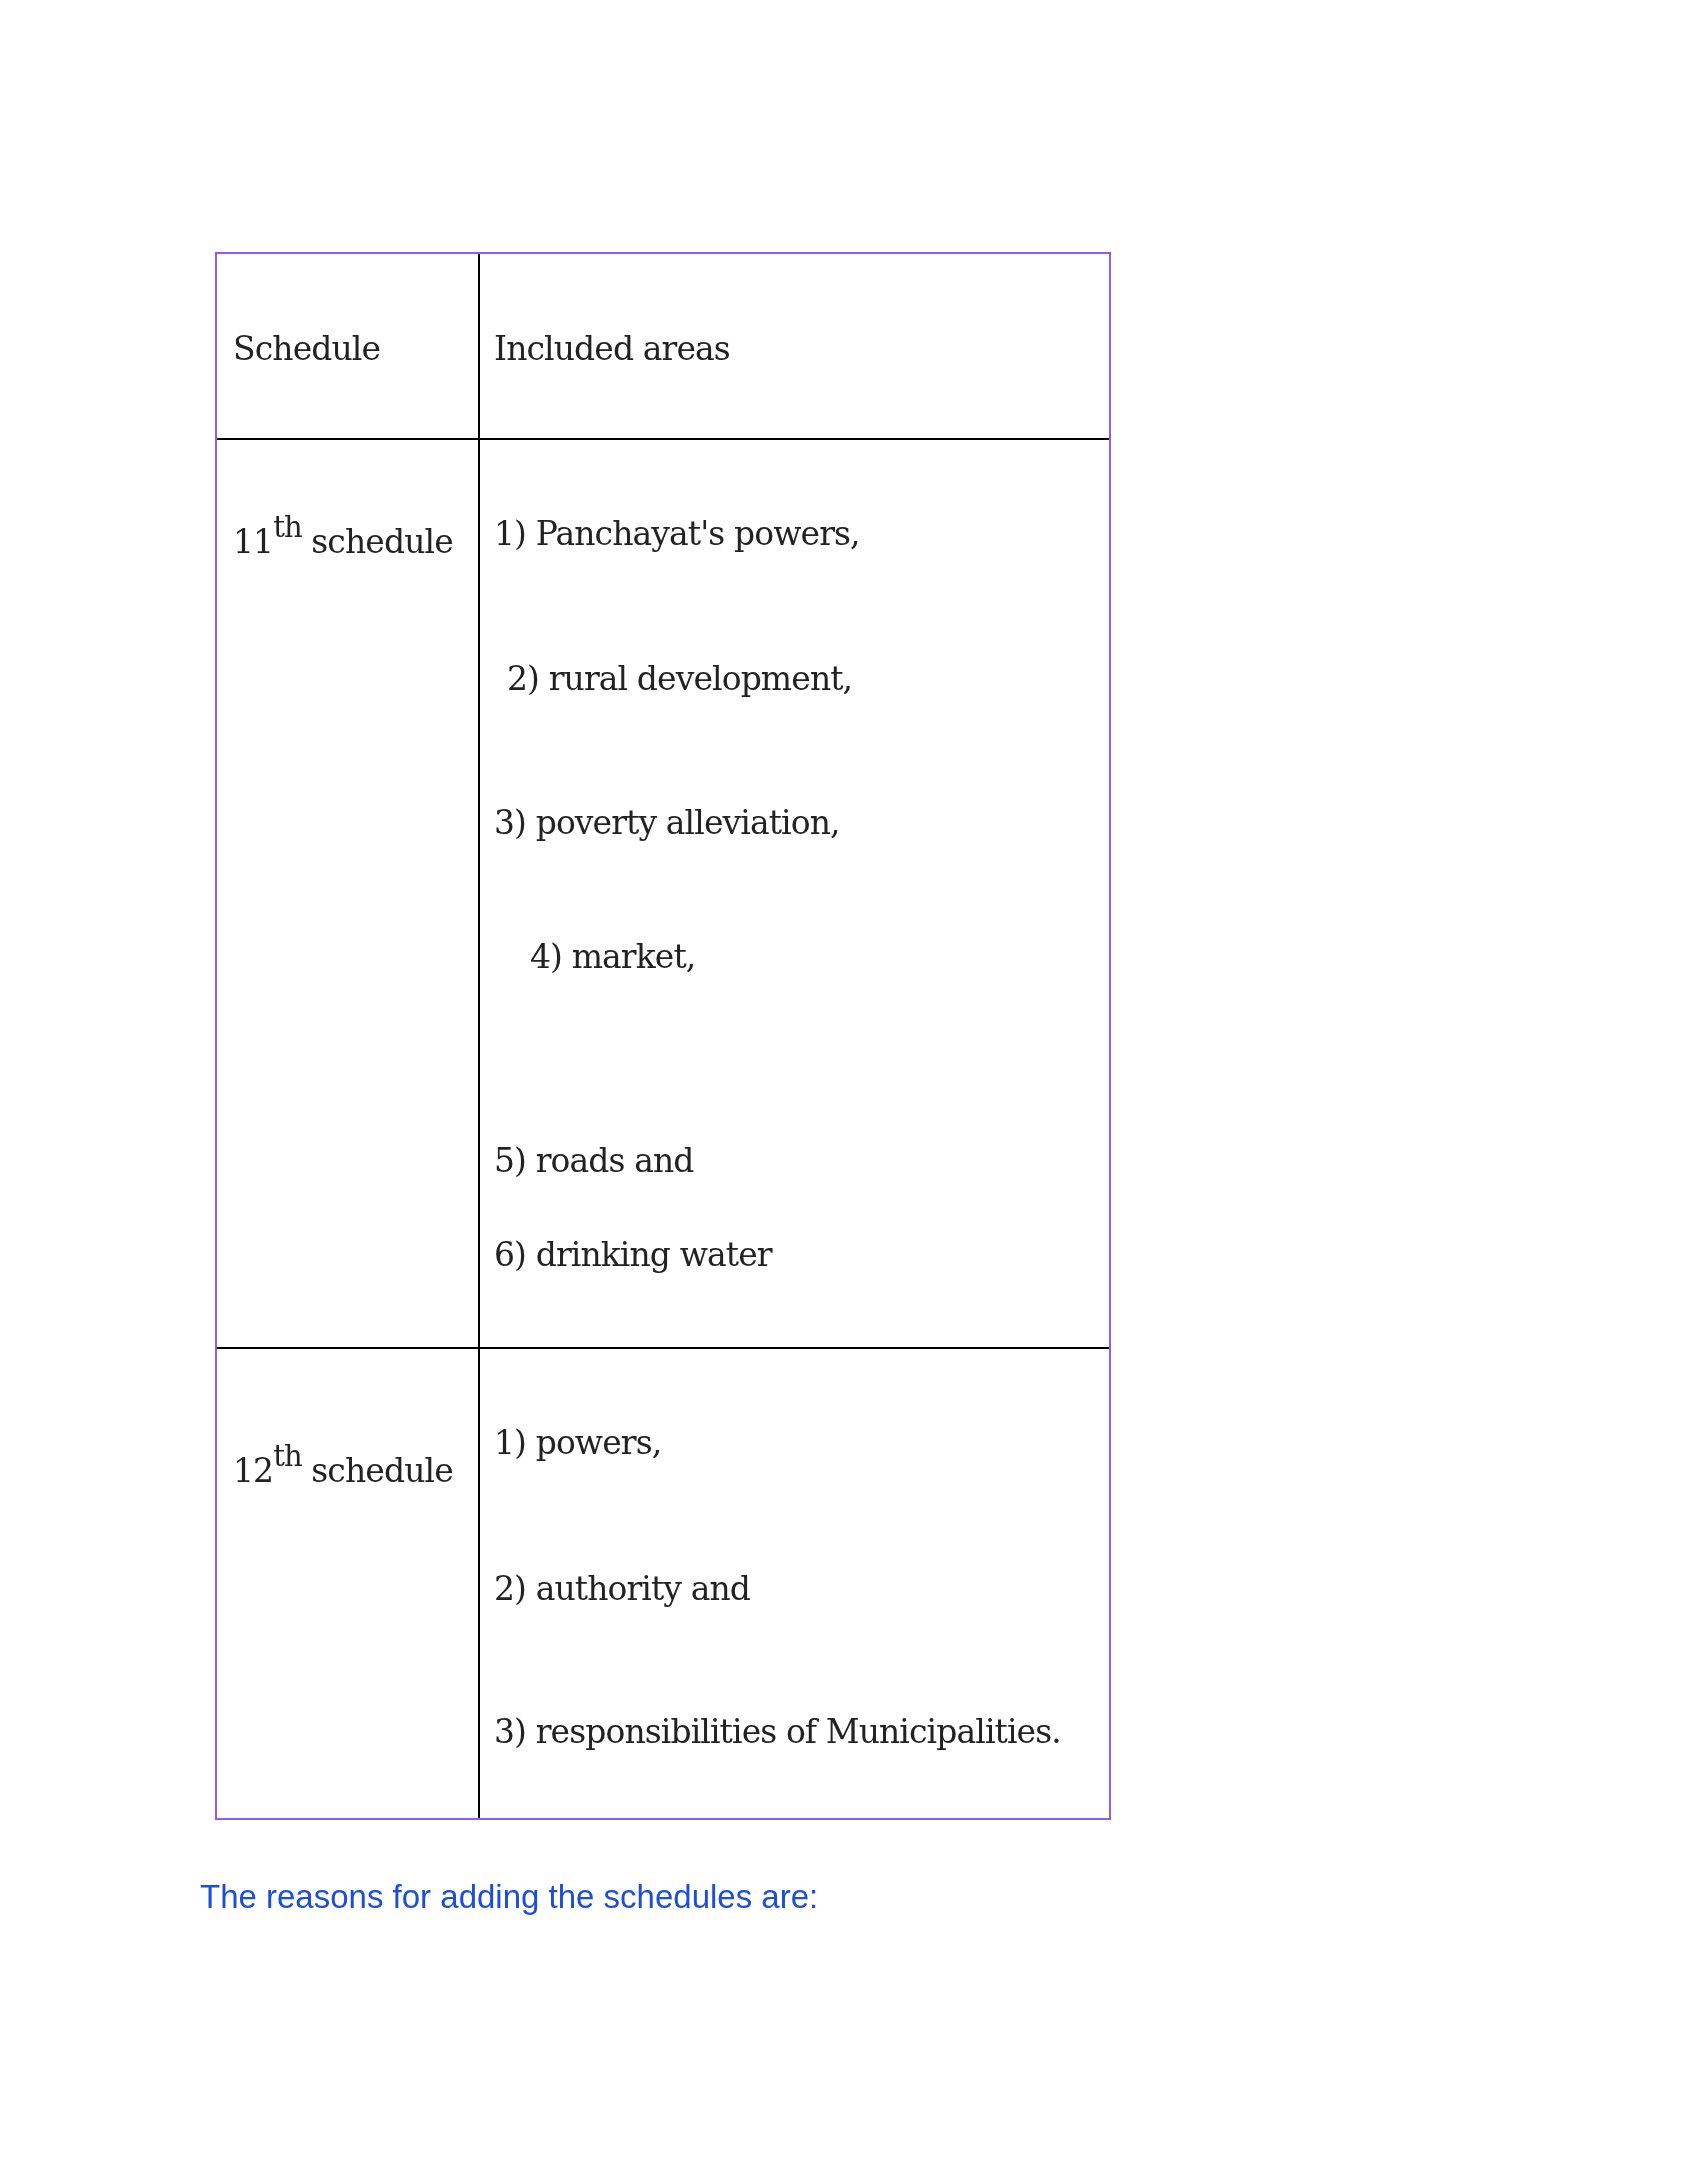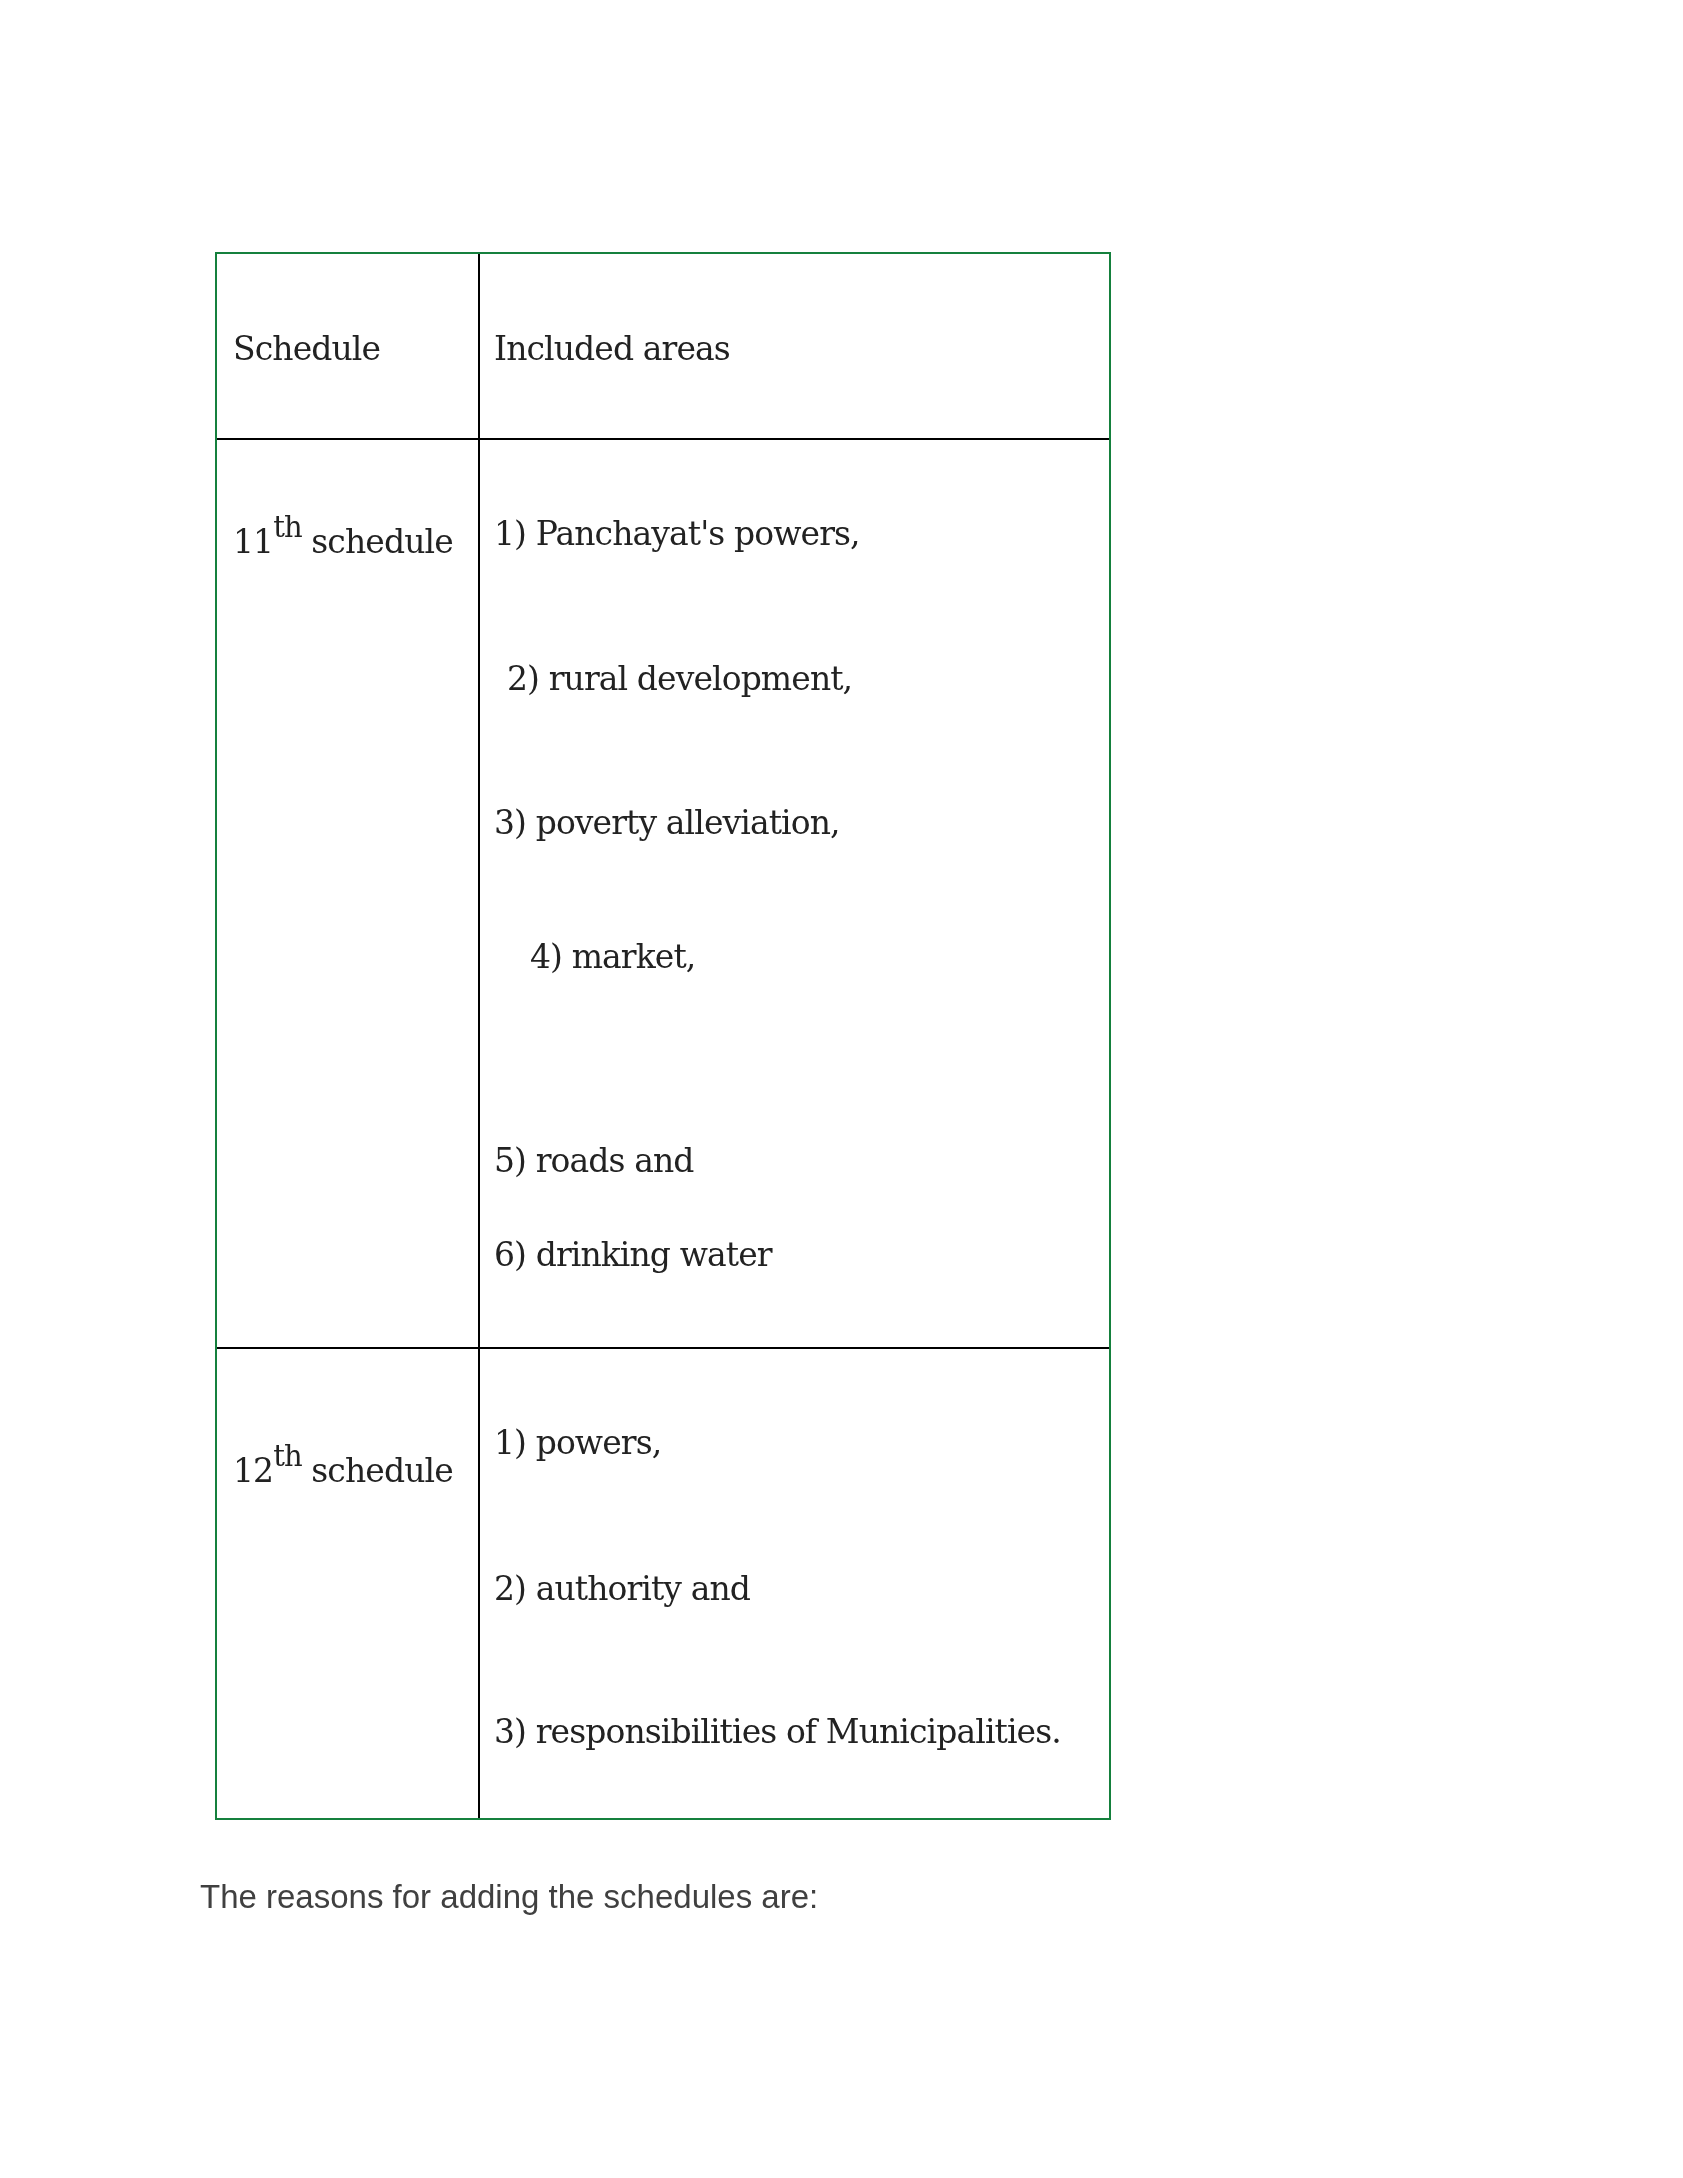--- a/index.html
+++ b/index.html
@@ -1,29 +1,29 @@
 <!DOCTYPE html>
 <html><head>
   <meta charset="utf-8">
   <style>
     html, body { margin: 0; padding: 0; background: #ffffff; }
     body { width: 1683px; height: 2178px; position: relative; overflow: hidden; }
     .page { position: absolute; left: 0; top: 0; width: 1683px; height: 2178px; background: #ffffff; }
 
     .tbl { position: absolute; left: 215px; top: 252px; width: 896px; height: 1568px;
-           border: 2px solid #15803d; box-sizing: border-box; }
+           border: 2px solid #8b5cf6; box-sizing: border-box; }
     .vline { position: absolute; left: 261px; top: 0; width: 2px; height: 100%; background: #000; }
     .hline { position: absolute; left: 0; width: 100%; height: 2px; background: #000; }
 
     .cell-text { position: absolute; font-family: "DejaVu Serif", serif; font-size: 33px;
                  color: #222; white-space: nowrap; line-height: 1; letter-spacing: -0.9px; }
     .cell-text sup { font-size: 29px; position: relative; top: -4px; vertical-align: super; line-height: 0; }
 
     .para { position: absolute; left: 200px; top: 1880px; font-family: "Liberation Sans", sans-serif;
-            font-size: 33px; color: #404040; white-space: nowrap; line-height: 1; }
+            font-size: 33px; color: #1d4ed8; white-space: nowrap; line-height: 1; }
   </style>
 </head>
 <body>
 
 <div class="page">
 
   <div class="tbl">
     <div class="vline"></div>
     <div class="hline" style="top:184px;"></div>
     <div class="hline" style="top:1093px;"></div>

